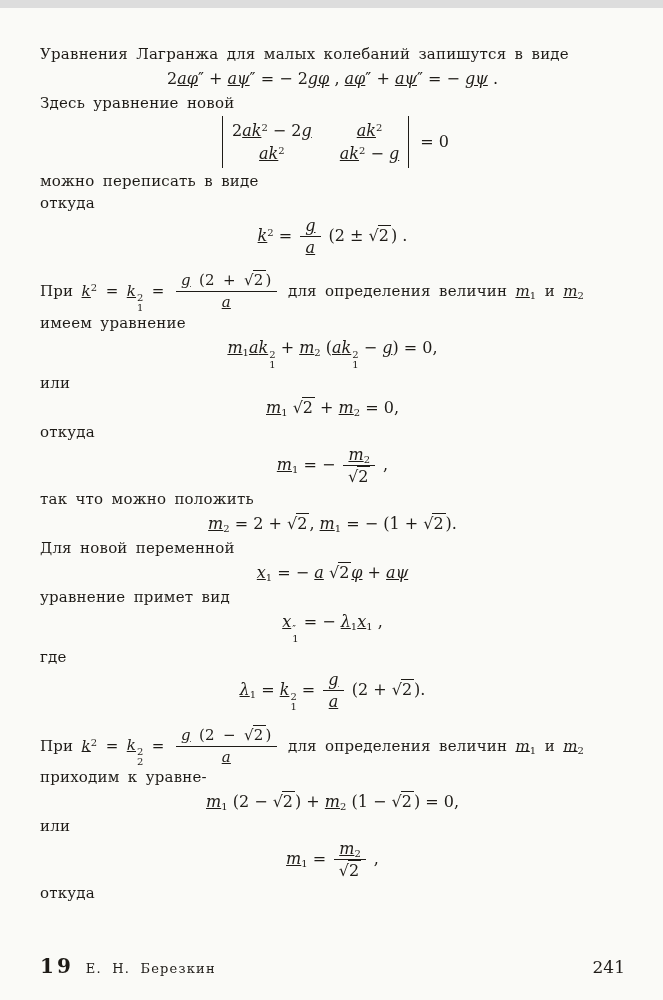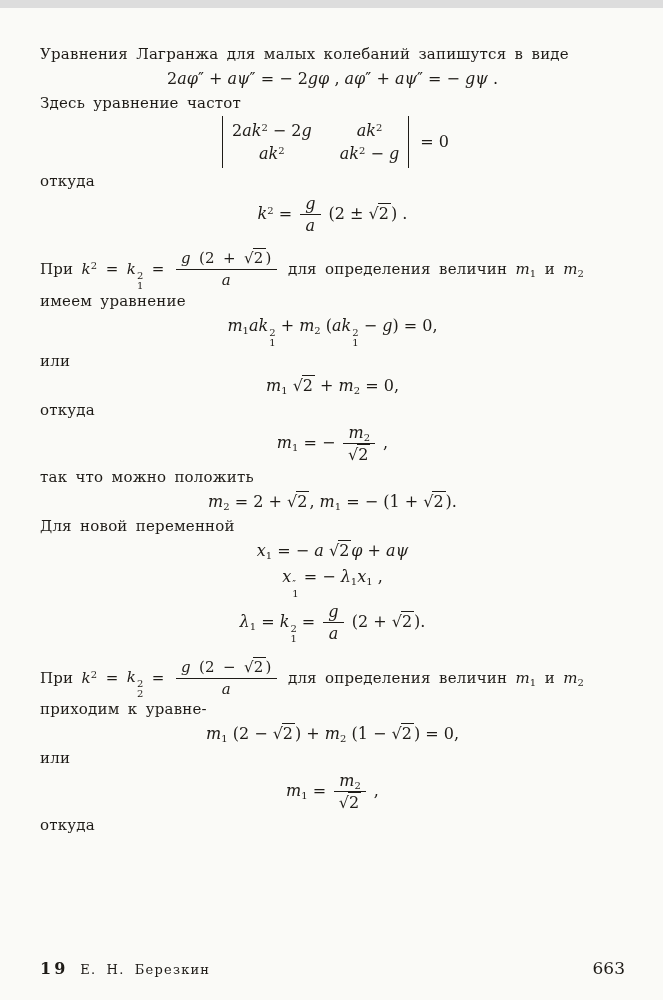--- a/index.html
+++ b/index.html
@@ -15,21 +15,21 @@
   .content{flex:1 1 auto;overflow:hidden;}
   .text-line{
     font-size:15px;line-height:20px;margin:2px 0;
     word-spacing:0.22em;letter-spacing:0.2px;
   }
   .text-line.gap-before{margin-top:14px;}
   .eq-line{
     text-align:center;font-size:16px;line-height:23px;margin:3px 0;
     white-space:nowrap;
   }
-  .mi{font-style:italic;}
+  .mi{font-style:italic;text-decoration:underline;}
   .mt{}
   sup,sub{font-size:10px;line-height:0;}
   sup{vertical-align:5px;}
   sub{vertical-align:-3px;}
   .mfrac{display:inline-block;vertical-align:middle;text-align:center;margin:0 3px;}
   .mnum{display:block;border-bottom:1.3px solid var(--ink);padding:0 5px 1px;line-height:19px;}
   .mden{display:block;padding-top:1px;line-height:19px;}
   .msqrt{white-space:nowrap;display:inline;}
   .mrad{margin-right:-1px;}
   .marg{border-top:1.3px solid var(--ink);padding:0 2px 0 1px;}
@@ -39,40 +39,41 @@
     display:inline-flex;align-items:center;vertical-align:middle;
     border-left:1.4px solid var(--ink);border-right:1.4px solid var(--ink);
     padding:4px 9px;margin:0 6px;
   }
   .mdetgrid{display:inline-grid;grid-template-columns:auto auto;column-gap:28px;row-gap:2px;}
   .mdetcell{text-align:center;line-height:21px;}
   .footer{
     display:flex;align-items:baseline;
     margin-top:auto;padding-top:4px;margin-bottom:30px;
   }
-  .sig{font-size:16px;letter-spacing:3px;font-weight:bold;}
+  .sig{font-size:20px;letter-spacing:3px;font-weight:bold;}
   .author{font-size:13px;margin-left:12px;letter-spacing:1.2px;word-spacing:5px;}
   .pagenum{margin-left:auto;font-size:17px;}
 </style>
 </head>
 <body>
 
 <div class="page">
   <div class="content" id="content">
       <div class="text-line"><span class="mt">Уравнения Лагранжа для малых колебаний запишутся в виде</span></div>
       <div class="eq-line"><span class="mt">2</span><span class="mi">aφ</span><span class="mt">″ + </span><span class="mi">aψ</span><span class="mt">″ = − 2</span><span class="mi">gφ</span><span class="mt"> ,   </span><span class="mi">aφ</span><span class="mt">″ + </span><span class="mi">aψ</span><span class="mt">″ = − </span><span class="mi">gψ</span><span class="mt"> .</span></div>
-      <div class="text-line"><span class="mt">Здесь уравнение частот</span></div>
+      <div class="text-line"><span class="mt">Здесь уравнение новой</span></div>
       <div class="eq-line"><span class="mdet">
           <span class="mdetgrid">
             <span class="mdetcell"><span class="mt">2</span><span class="mi">ak</span><sup class="msup">2</sup><span class="mt"> − 2</span><span class="mi">g</span></span>
             <span class="mdetcell"><span class="mi">ak</span><sup class="msup">2</sup></span>
             <span class="mdetcell"><span class="mi">ak</span><sup class="msup">2</sup></span>
             <span class="mdetcell"><span class="mi">ak</span><sup class="msup">2</sup><span class="mt"> − </span><span class="mi">g</span></span>
           </span>
         </span><span class="mt"> = 0</span></div>
+      <div class="text-line"><span class="mt">можно переписать в виде</span></div>
       <div class="text-line"><span class="mt">откуда</span></div>
       <div class="eq-line"><span class="mi">k</span><sup class="msup">2</sup><span class="mt"> = </span><span class="mfrac"><span class="mnum"><span class="mi">g</span></span><span class="mden"><span class="mi">a</span></span></span><span class="mt"> (2 ± </span><span class="msqrt"><span class="mrad">√</span><span class="marg">2</span></span><span class="mt">) .</span></div>
       <div class="text-line gap-before"><span class="mt">При </span><span class="mi">k</span><sup class="msup">2</sup><span class="mt"> = </span><span class="mss"><span class="mi">k</span><span class="mscripts">
             <span class="mssup">2</span>
             <span class="mssub">1</span>
           </span></span><span class="mt"> = </span><span class="mfrac"><span class="mnum"><span class="mi">g</span><span class="mt"> (2 + </span><span class="msqrt"><span class="mrad">√</span><span class="marg">2</span></span><span class="mt">)</span></span><span class="mden"><span class="mi">a</span></span></span><span class="mt">  для определения величин </span><span class="mi">m</span><sub class="msub">1</sub><span class="mt"> и </span><span class="mi">m</span><sub class="msub">2</sub><span class="mt"> имеем уравнение</span></div>
       <div class="eq-line"><span class="mi">m</span><sub class="msub">1</sub><span class="mi">a</span><span class="mss"><span class="mi">k</span><span class="mscripts">
             <span class="mssup">2</span>
             <span class="mssub">1</span>
           </span></span><span class="mt"> + </span><span class="mi">m</span><sub class="msub">2</sub><span class="mt"> (</span><span class="mi">a</span><span class="mss"><span class="mi">k</span><span class="mscripts">
@@ -80,35 +81,37 @@
             <span class="mssub">1</span>
           </span></span><span class="mt"> − </span><span class="mi">g</span><span class="mt">) = 0,</span></div>
       <div class="text-line"><span class="mt">или</span></div>
       <div class="eq-line"><span class="mi">m</span><sub class="msub">1</sub><span class="mt"> </span><span class="msqrt"><span class="mrad">√</span><span class="marg">2</span></span><span class="mt"> + </span><span class="mi">m</span><sub class="msub">2</sub><span class="mt"> = 0,</span></div>
       <div class="text-line"><span class="mt">откуда</span></div>
       <div class="eq-line"><span class="mi">m</span><sub class="msub">1</sub><span class="mt"> = − </span><span class="mfrac"><span class="mnum"><span class="mi">m</span><sub class="msub">2</sub></span><span class="mden"><span class="msqrt"><span class="mrad">√</span><span class="marg">2</span></span></span></span><span class="mt"> ,</span></div>
       <div class="text-line"><span class="mt">так что можно положить</span></div>
       <div class="eq-line"><span class="mi">m</span><sub class="msub">2</sub><span class="mt"> = 2 + </span><span class="msqrt"><span class="mrad">√</span><span class="marg">2</span></span><span class="mt">,    </span><span class="mi">m</span><sub class="msub">1</sub><span class="mt"> = − (1 + </span><span class="msqrt"><span class="mrad">√</span><span class="marg">2</span></span><span class="mt">).</span></div>
       <div class="text-line"><span class="mt">Для новой переменной</span></div>
       <div class="eq-line"><span class="mi">x</span><sub class="msub">1</sub><span class="mt"> = − </span><span class="mi">a</span><span class="mt"> </span><span class="msqrt"><span class="mrad">√</span><span class="marg">2</span></span><span class="mi">φ</span><span class="mt"> + </span><span class="mi">aψ</span></div>
+      <div class="text-line"><span class="mt">уравнение примет вид</span></div>
       <div class="eq-line"><span class="mss"><span class="mi">x</span><span class="mscripts">
             <span class="mssup">″</span>
             <span class="mssub">1</span>
           </span></span><span class="mt"> = − </span><span class="mi">λ</span><sub class="msub">1</sub><span class="mi">x</span><sub class="msub">1</sub><span class="mt"> ,</span></div>
+      <div class="text-line"><span class="mt">где</span></div>
       <div class="eq-line"><span class="mi">λ</span><sub class="msub">1</sub><span class="mt"> = </span><span class="mss"><span class="mi">k</span><span class="mscripts">
             <span class="mssup">2</span>
             <span class="mssub">1</span>
           </span></span><span class="mt"> = </span><span class="mfrac"><span class="mnum"><span class="mi">g</span></span><span class="mden"><span class="mi">a</span></span></span><span class="mt"> (2 + </span><span class="msqrt"><span class="mrad">√</span><span class="marg">2</span></span><span class="mt">).</span></div>
       <div class="text-line gap-before"><span class="mt">При </span><span class="mi">k</span><sup class="msup">2</sup><span class="mt"> = </span><span class="mss"><span class="mi">k</span><span class="mscripts">
             <span class="mssup">2</span>
             <span class="mssub">2</span>
           </span></span><span class="mt"> = </span><span class="mfrac"><span class="mnum"><span class="mi">g</span><span class="mt"> (2 − </span><span class="msqrt"><span class="mrad">√</span><span class="marg">2</span></span><span class="mt">)</span></span><span class="mden"><span class="mi">a</span></span></span><span class="mt">  для определения величин </span><span class="mi">m</span><sub class="msub">1</sub><span class="mt"> и </span><span class="mi">m</span><sub class="msub">2</sub><span class="mt"> приходим к уравне-</span></div>
       <div class="eq-line"><span class="mi">m</span><sub class="msub">1</sub><span class="mt"> (2 − </span><span class="msqrt"><span class="mrad">√</span><span class="marg">2</span></span><span class="mt">) + </span><span class="mi">m</span><sub class="msub">2</sub><span class="mt"> (1 − </span><span class="msqrt"><span class="mrad">√</span><span class="marg">2</span></span><span class="mt">) = 0,</span></div>
       <div class="text-line"><span class="mt">или</span></div>
       <div class="eq-line"><span class="mi">m</span><sub class="msub">1</sub><span class="mt"> = </span><span class="mfrac"><span class="mnum"><span class="mi">m</span><sub class="msub">2</sub></span><span class="mden"><span class="msqrt"><span class="mrad">√</span><span class="marg">2</span></span></span></span><span class="mt"> ,</span></div>
       <div class="text-line"><span class="mt">откуда</span></div>
     </div>
   <div class="footer">
     <span class="sig">19</span>
     <span class="author">Е. Н. Березкин</span>
-    <span class="pagenum">663</span>
+    <span class="pagenum">241</span>
   </div>
 </div>
 
 </body></html>

